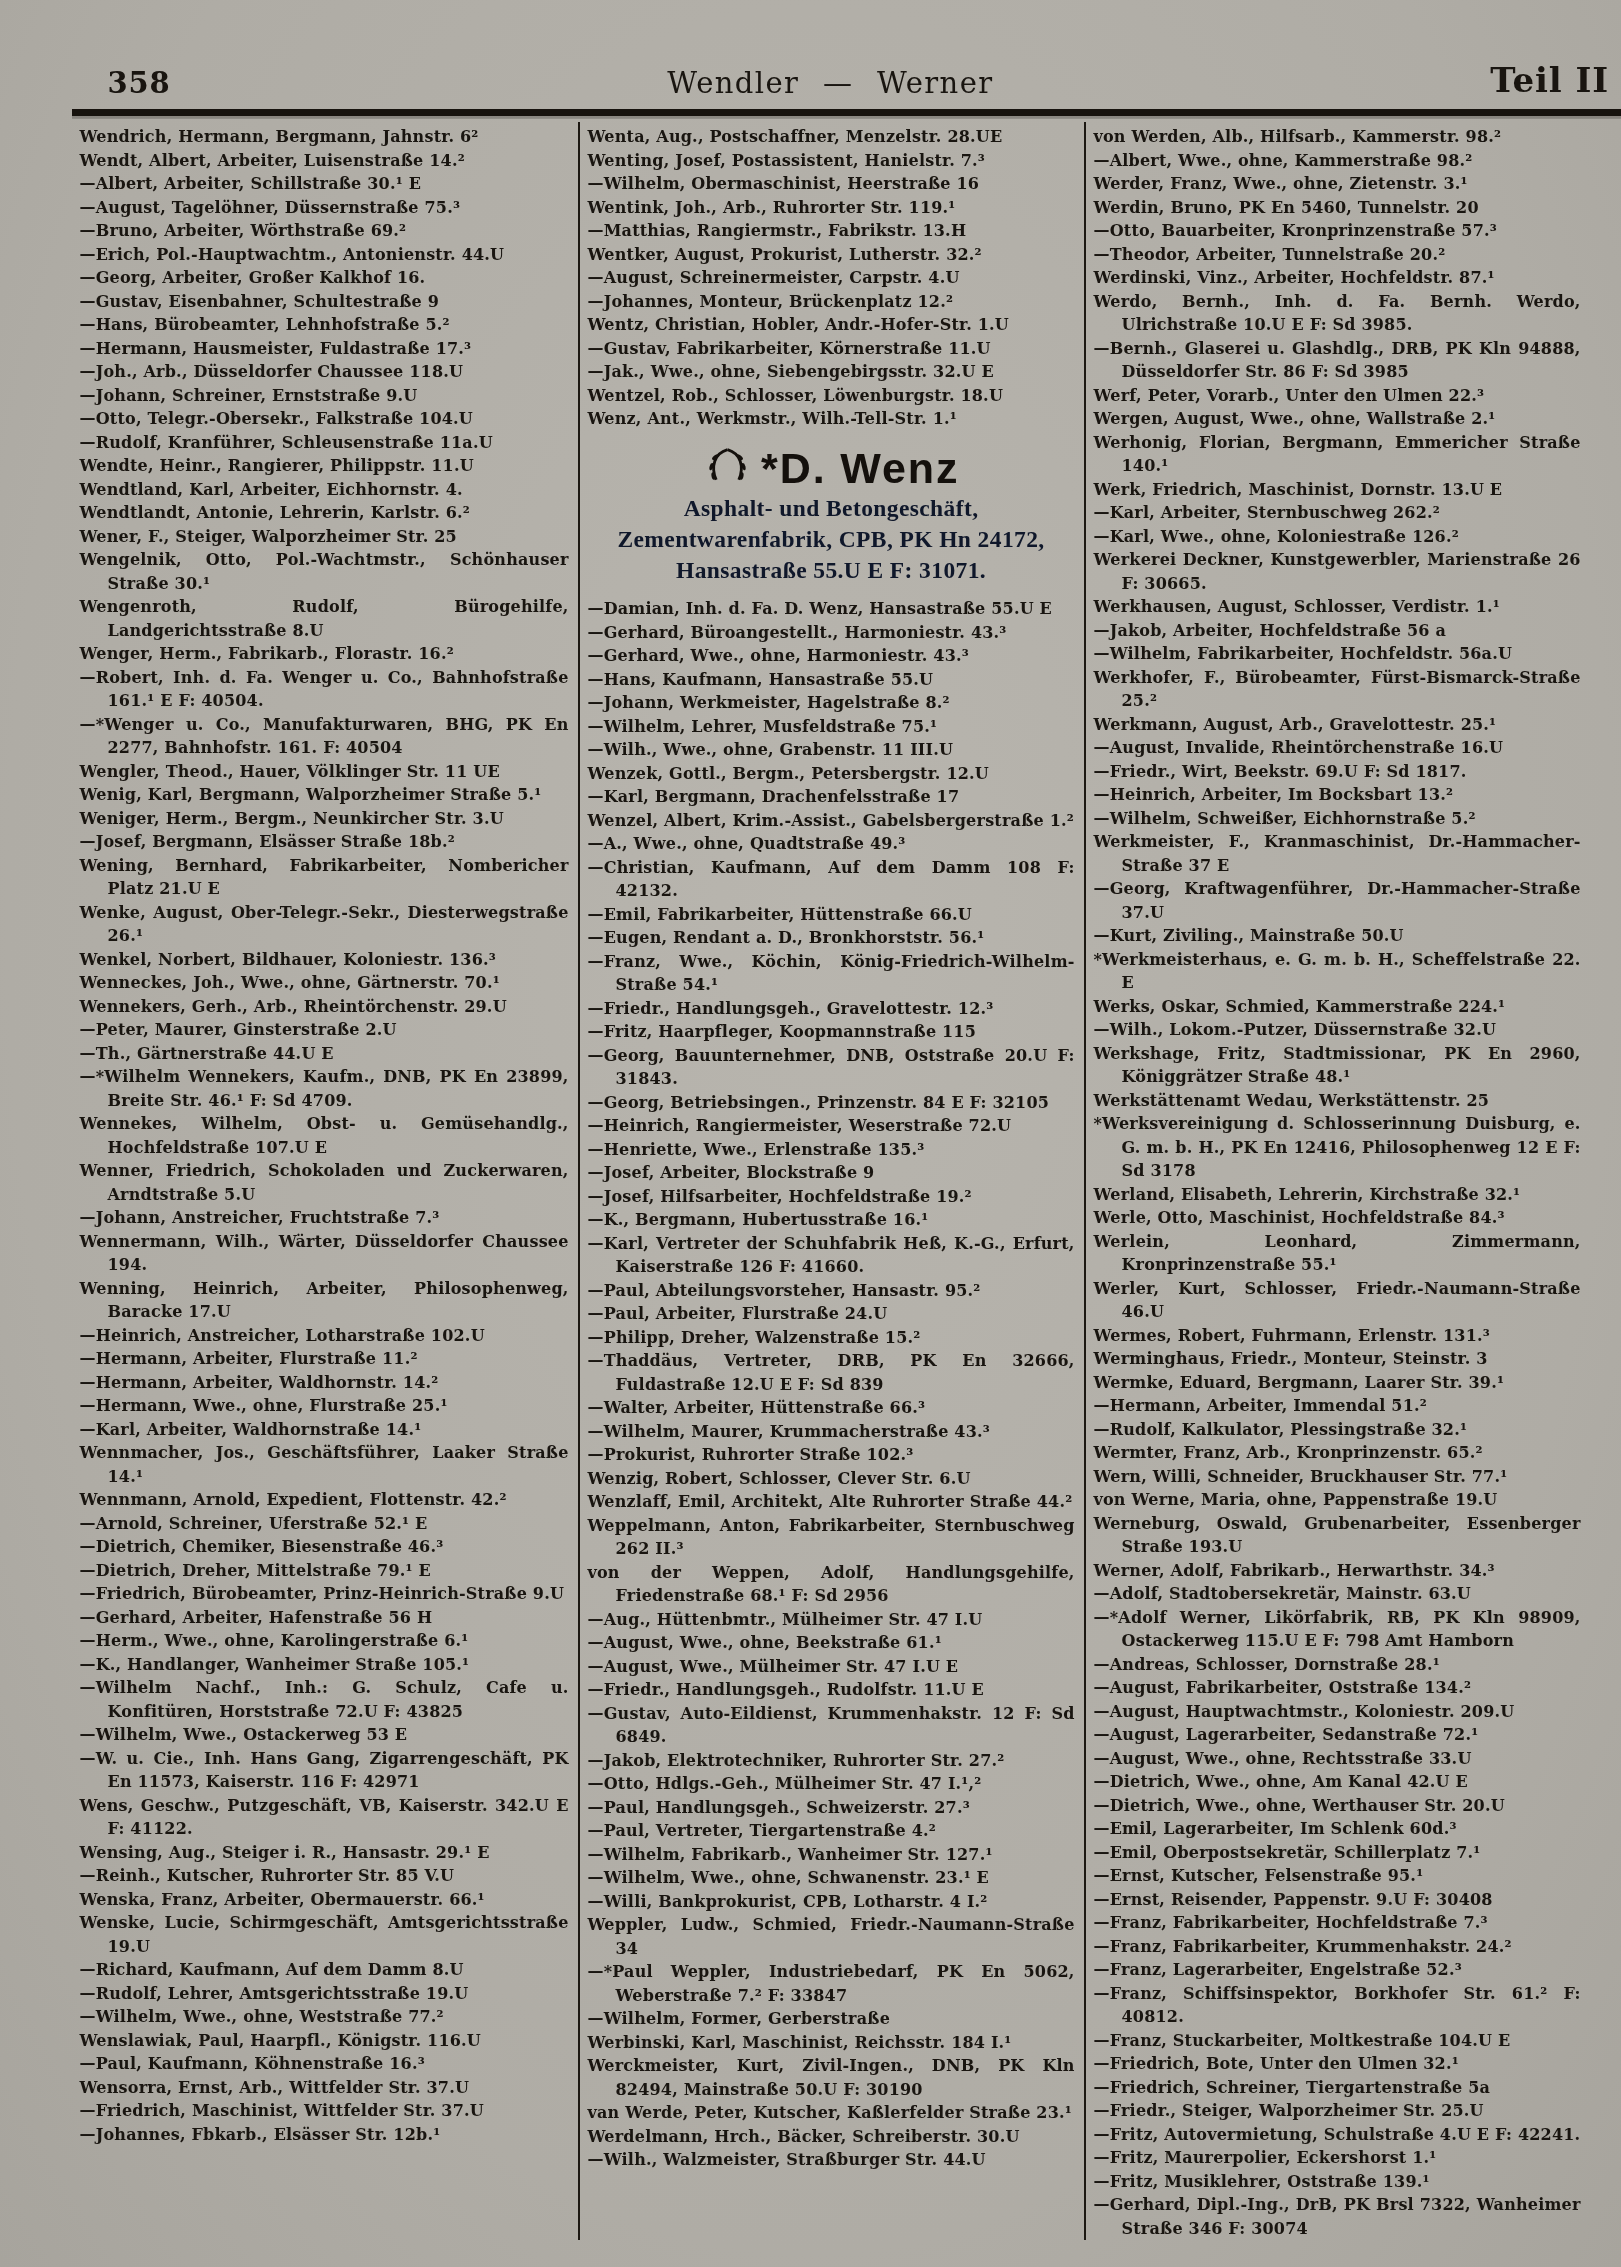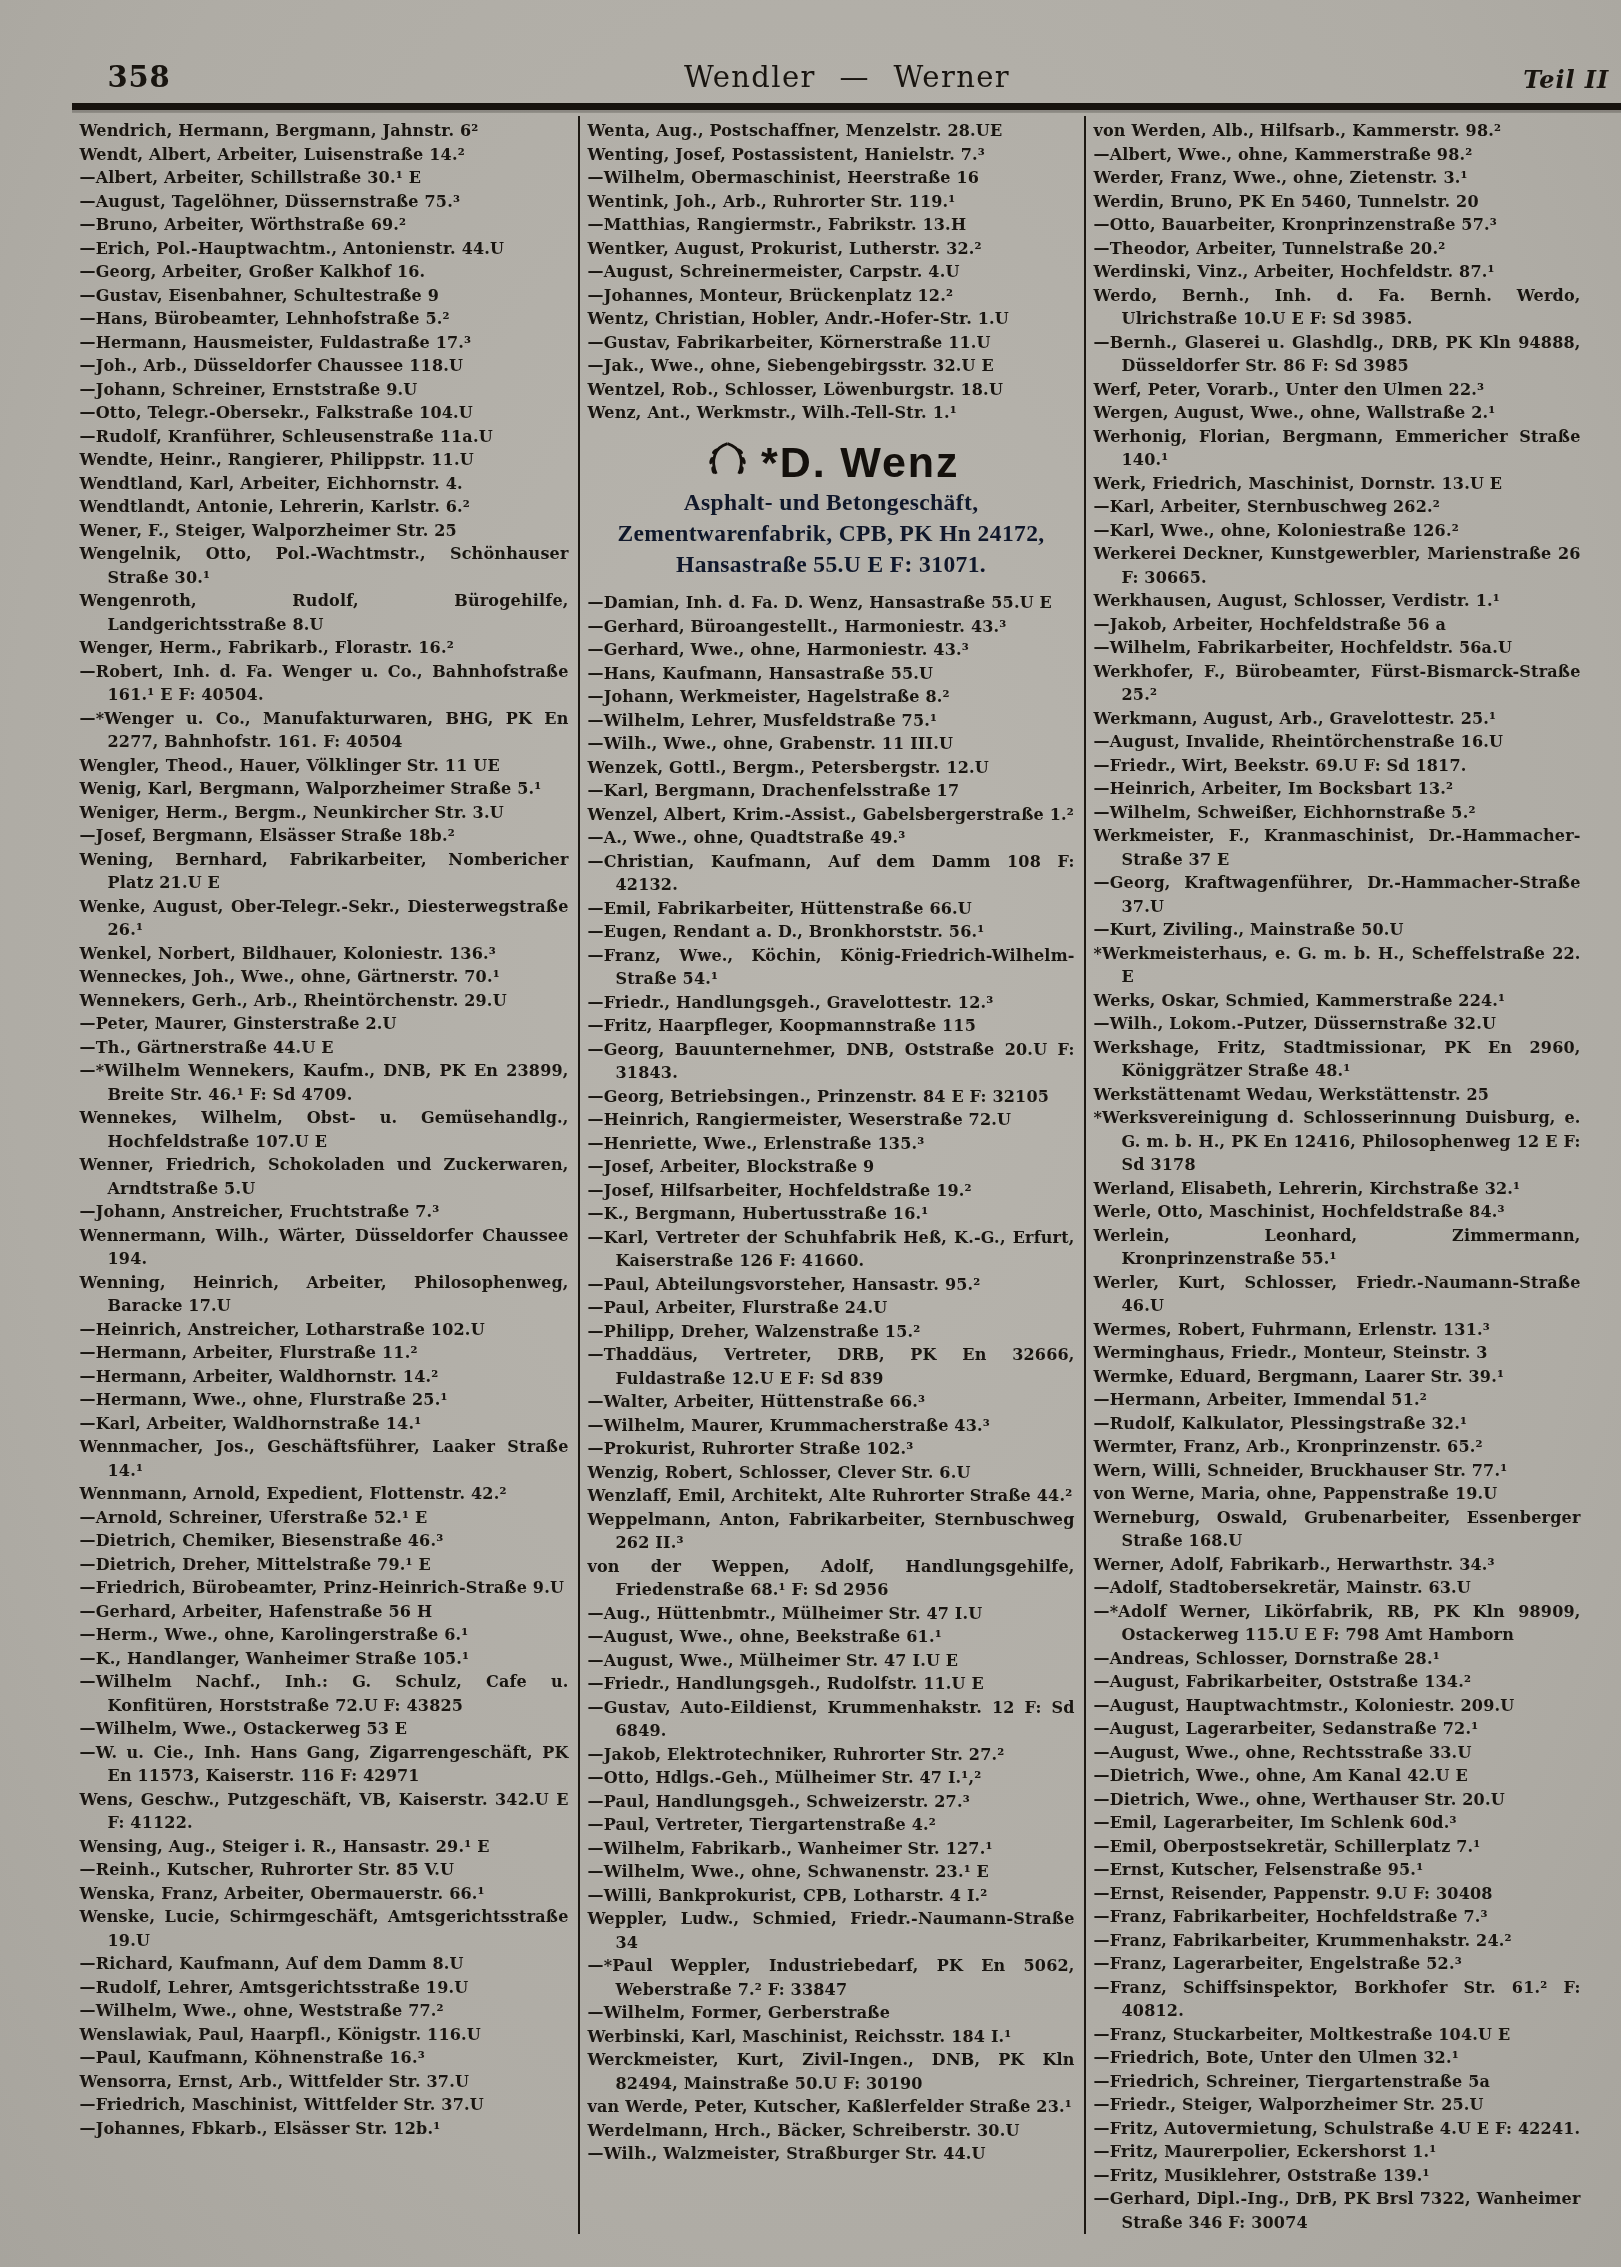--- a/index.html
+++ b/index.html
@@ -11,21 +11,21 @@
     color:#191510;
     -webkit-font-smoothing:antialiased;
   }
   .page{position:absolute;left:32px;top:34px;width:1552px;height:2203px;margin-left:40px;}
   .masthead{
     display:flex;justify-content:space-between;align-items:flex-end;
     padding:26px 9.4px 9.4px 9.4px;
   }
   .masthead .pageno{font-size:29px;font-weight:bold;letter-spacing:0.9px;padding-left:26px;}
   .masthead .center-title{font-size:29px;font-weight:normal;letter-spacing:1.4px;word-spacing:13px;}
-  .masthead .part{font-size:24px;font-weight:bold;letter-spacing:0.9px;padding-right:5.6px;font-style:italic;}
+  .masthead .part{font-size:34px;font-weight:bold;letter-spacing:0.9px;padding-right:5.6px;}
   .rule{height:6.6px;background:#17130e;margin:0 0 1.9px 0;box-shadow:0 2.8px 0 rgba(23,19,14,.25);}
   .cols{display:flex;align-items:stretch;margin-top:5.6px;}
   .col{width:506px;padding:3.8px 9.4px 0 7.5px;box-sizing:border-box;}
   .col + .col{border-left:2.8px solid #1c1812;}
   .entry{
     font-size:16px;font-weight:bold;line-height:23.5px;
     padding-left:28px;text-indent:-28px;
     text-align:justify;letter-spacing:0.2px;
     hyphens:none;overflow-wrap:break-word;
   }
@@ -278,21 +278,21 @@
           <div class="entry">Werlein, Leonhard, Zimmermann, Kronprinzenstraße 55.¹</div>
           <div class="entry">Werler, Kurt, Schlosser, Friedr.-Naumann-Straße 46.U</div>
           <div class="entry">Wermes, Robert, Fuhrmann, Erlenstr. 131.³</div>
           <div class="entry">Werminghaus, Friedr., Monteur, Steinstr. 3</div>
           <div class="entry">Wermke, Eduard, Bergmann, Laarer Str. 39.¹</div>
           <div class="entry">—Hermann, Arbeiter, Immendal 51.²</div>
           <div class="entry">—Rudolf, Kalkulator, Plessingstraße 32.¹</div>
           <div class="entry">Wermter, Franz, Arb., Kronprinzenstr. 65.²</div>
           <div class="entry">Wern, Willi, Schneider, Bruckhauser Str. 77.¹</div>
           <div class="entry">von Werne, Maria, ohne, Pappenstraße 19.U</div>
-          <div class="entry">Werneburg, Oswald, Grubenarbeiter, Essenberger Straße 168.U</div>
+          <div class="entry">Werneburg, Oswald, Grubenarbeiter, Essenberger Straße 193.U</div>
           <div class="entry">Werner, Adolf, Fabrikarb., Herwarthstr. 34.³</div>
           <div class="entry">—Adolf, Stadtobersekretär, Mainstr. 63.U</div>
           <div class="entry">—*Adolf Werner, Likörfabrik, RB, PK Kln 98909, Ostackerweg 115.U E F: 798 Amt Hamborn</div>
           <div class="entry">—Andreas, Schlosser, Dornstraße 28.¹</div>
           <div class="entry">—August, Fabrikarbeiter, Oststraße 134.²</div>
           <div class="entry">—August, Hauptwachtmstr., Koloniestr. 209.U</div>
           <div class="entry">—August, Lagerarbeiter, Sedanstraße 72.¹</div>
           <div class="entry">—August, Wwe., ohne, Rechtsstraße 33.U</div>
           <div class="entry">—Dietrich, Wwe., ohne, Am Kanal 42.U E</div>
           <div class="entry">—Dietrich, Wwe., ohne, Werthauser Str. 20.U</div>

